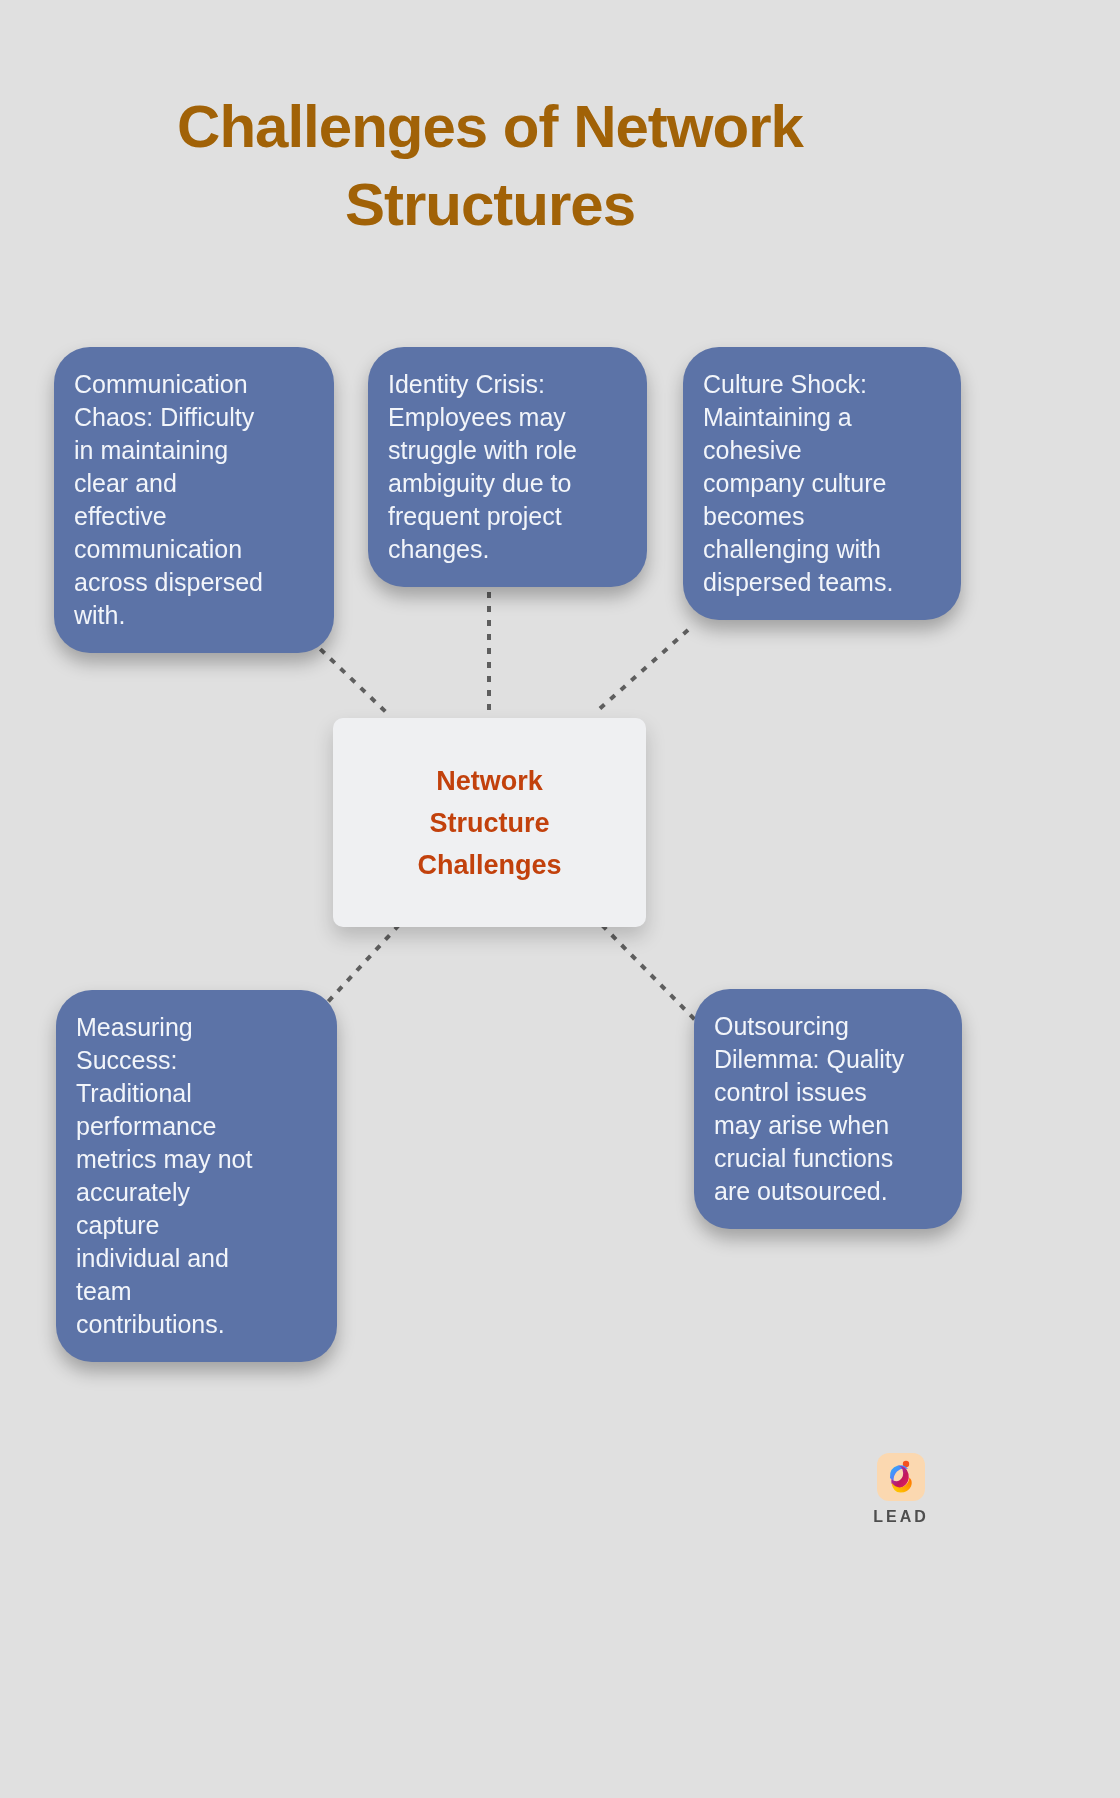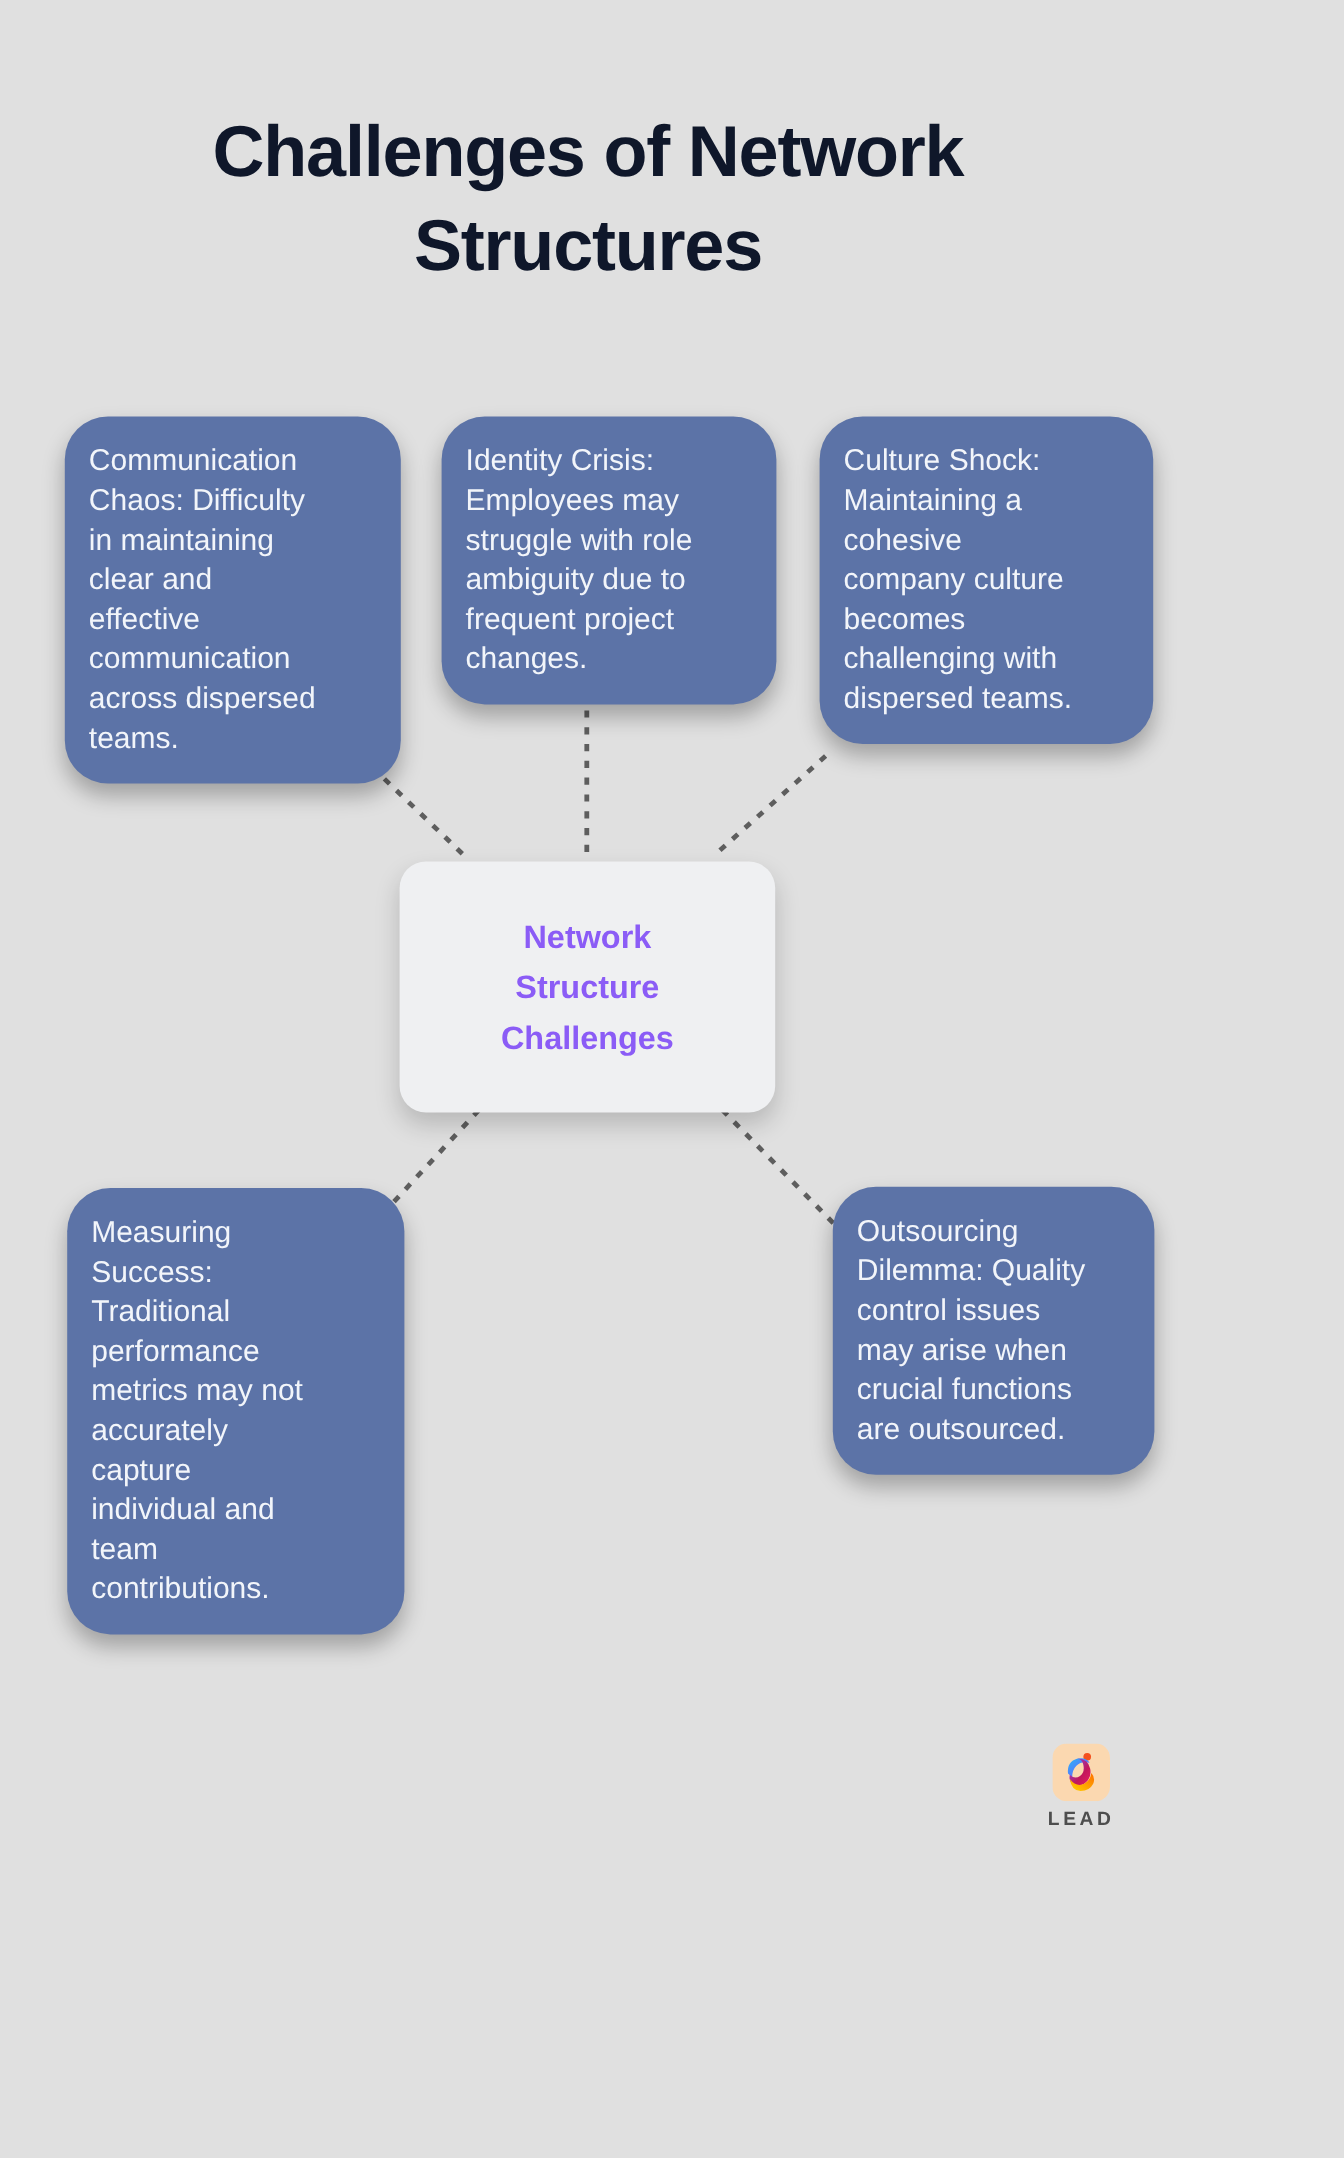--- a/index.html
+++ b/index.html
@@ -18,21 +18,21 @@
   .page-title {
     position: absolute;
     top: 88px;
     left: 0;
     width: 980px;
     text-align: center;
     font-size: 60px;
     line-height: 78px;
     font-weight: 700;
     letter-spacing: -1px;
-    color: #0f172a;
+    color: #a16207;
     white-space: pre-line;
   }
   .connector-layer {
     position: absolute;
     inset: 0;
     width: 1120px;
     height: 1798px;
     pointer-events: none;
   }
   .node {
@@ -51,30 +51,30 @@
   .node-3 { left: 683px; top: 347px; width: 242px; }
   .node-4 { left: 56px;  top: 990px; width: 245px; }
   .node-5 { left: 694px; top: 989px; width: 232px; }
   .center-node {
     position: absolute;
     left: 333px;
     top: 718px;
     width: 313px;
     height: 209px;
     background: #eff0f2;
-    border-radius: 22px;
+    border-radius: 10px;
     box-shadow: 0 10px 20px rgba(0, 0, 0, 0.18);
     display: flex;
     align-items: center;
     justify-content: center;
     text-align: center;
     font-size: 27px;
     line-height: 42px;
     font-weight: 700;
-    color: #8b5cf6;
+    color: #c2410c;
     white-space: pre-line;
   }
   .brand {
     position: absolute;
     left: 851px;
     top: 1453px;
     width: 100px;
     text-align: center;
   }
   .brand-icon {
@@ -108,21 +108,21 @@
     </g>
   </svg>
 
   <div class="node node-1">Communication
 Chaos: Difficulty
 in maintaining
 clear and
 effective
 communication
 across dispersed
-teams.</div>
+with.</div>
 
   <div class="node node-3">Culture Shock:
 Maintaining a
 cohesive
 company culture
 becomes
 challenging with
 dispersed teams.</div>
 
   <div class="node node-2">Identity Crisis:

